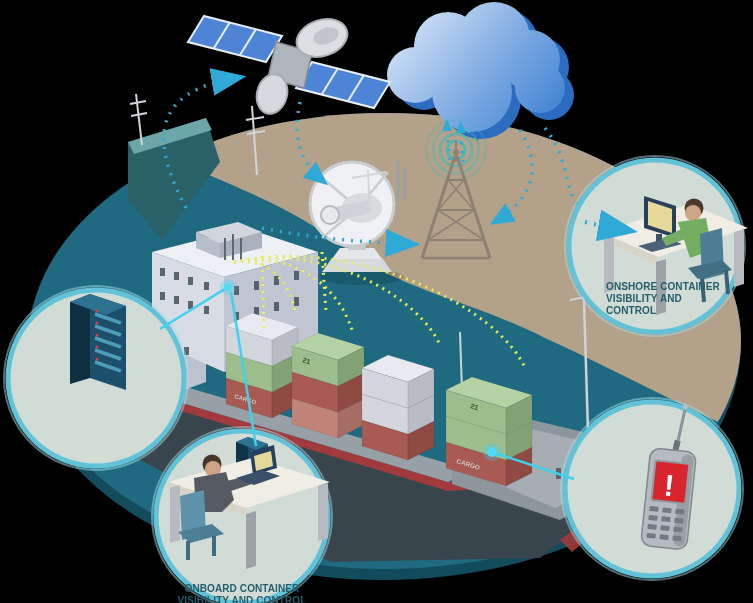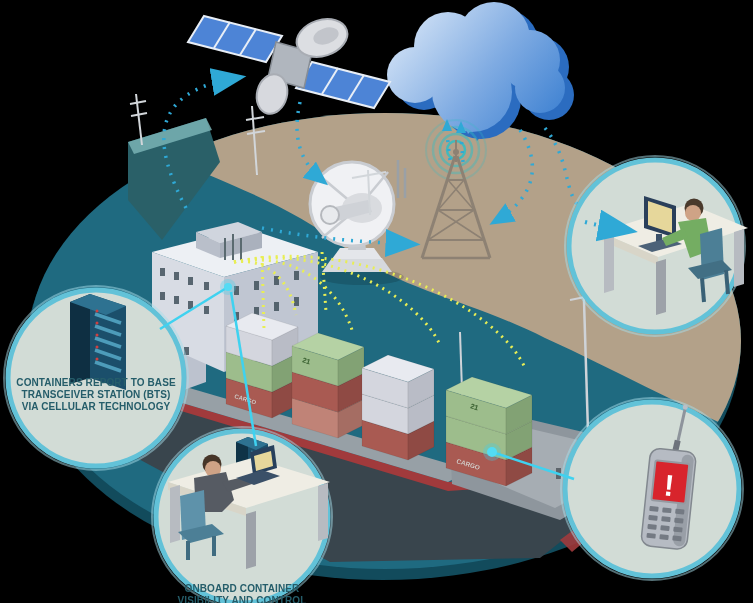--- a/index.html
+++ b/index.html
@@ -366,15 +366,15 @@
     <line x1="160" y1="329" x2="228" y2="287"></line>
     <line x1="256" y1="446" x2="231" y2="292"></line>
     <line x1="574" y1="479" x2="492" y2="452"></line>
   </g>
   <circle cx="228" cy="287" r="8" fill="#3fd2f0" opacity="0.3"></circle>
   <circle cx="228" cy="287" r="4" fill="#53dbf4"></circle>
   <circle cx="492" cy="452" r="9" fill="#3fd2f0" opacity="0.3"></circle>
   <circle cx="492" cy="452" r="5" fill="#53dbf4"></circle>
 </svg>
 
-<div class="callout-label lbl-center" style="left:14px;top:377px;width:164px;">CONTAINERS REPORT TO BASE TRANSCEIVER STATION (BTS) VIA CELLULAR TECHNOLOGY</div>
 <div class="callout-label lbl-center" style="left:167px;top:571px;width:150px;margin-top:12px;">ONBOARD CONTAINER VISIBILITY AND CONTROL</div>
+<div class="callout-label lbl-left" style="left:606px;top:281px;width:118px;">ONSHORE CONTAINER VISIBILITY AND CONTROL</div>
 </div>
 
 </body></html>

